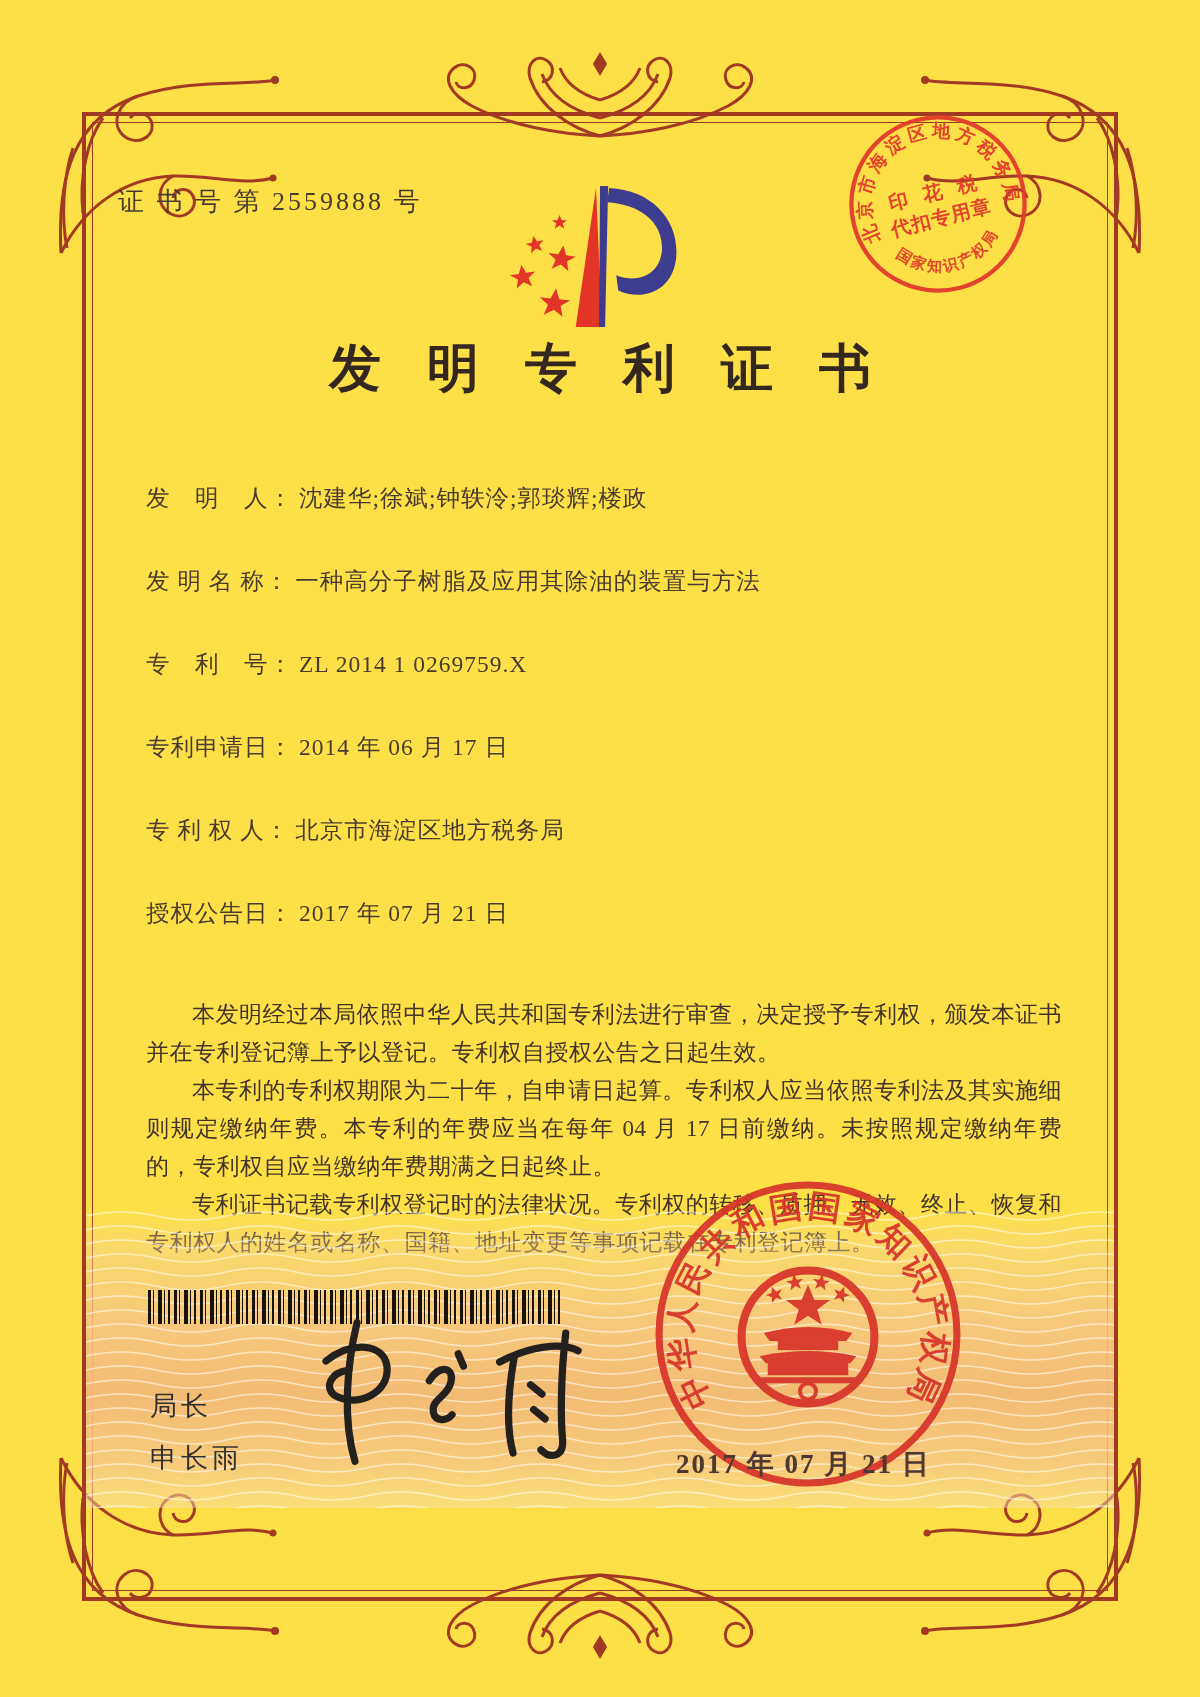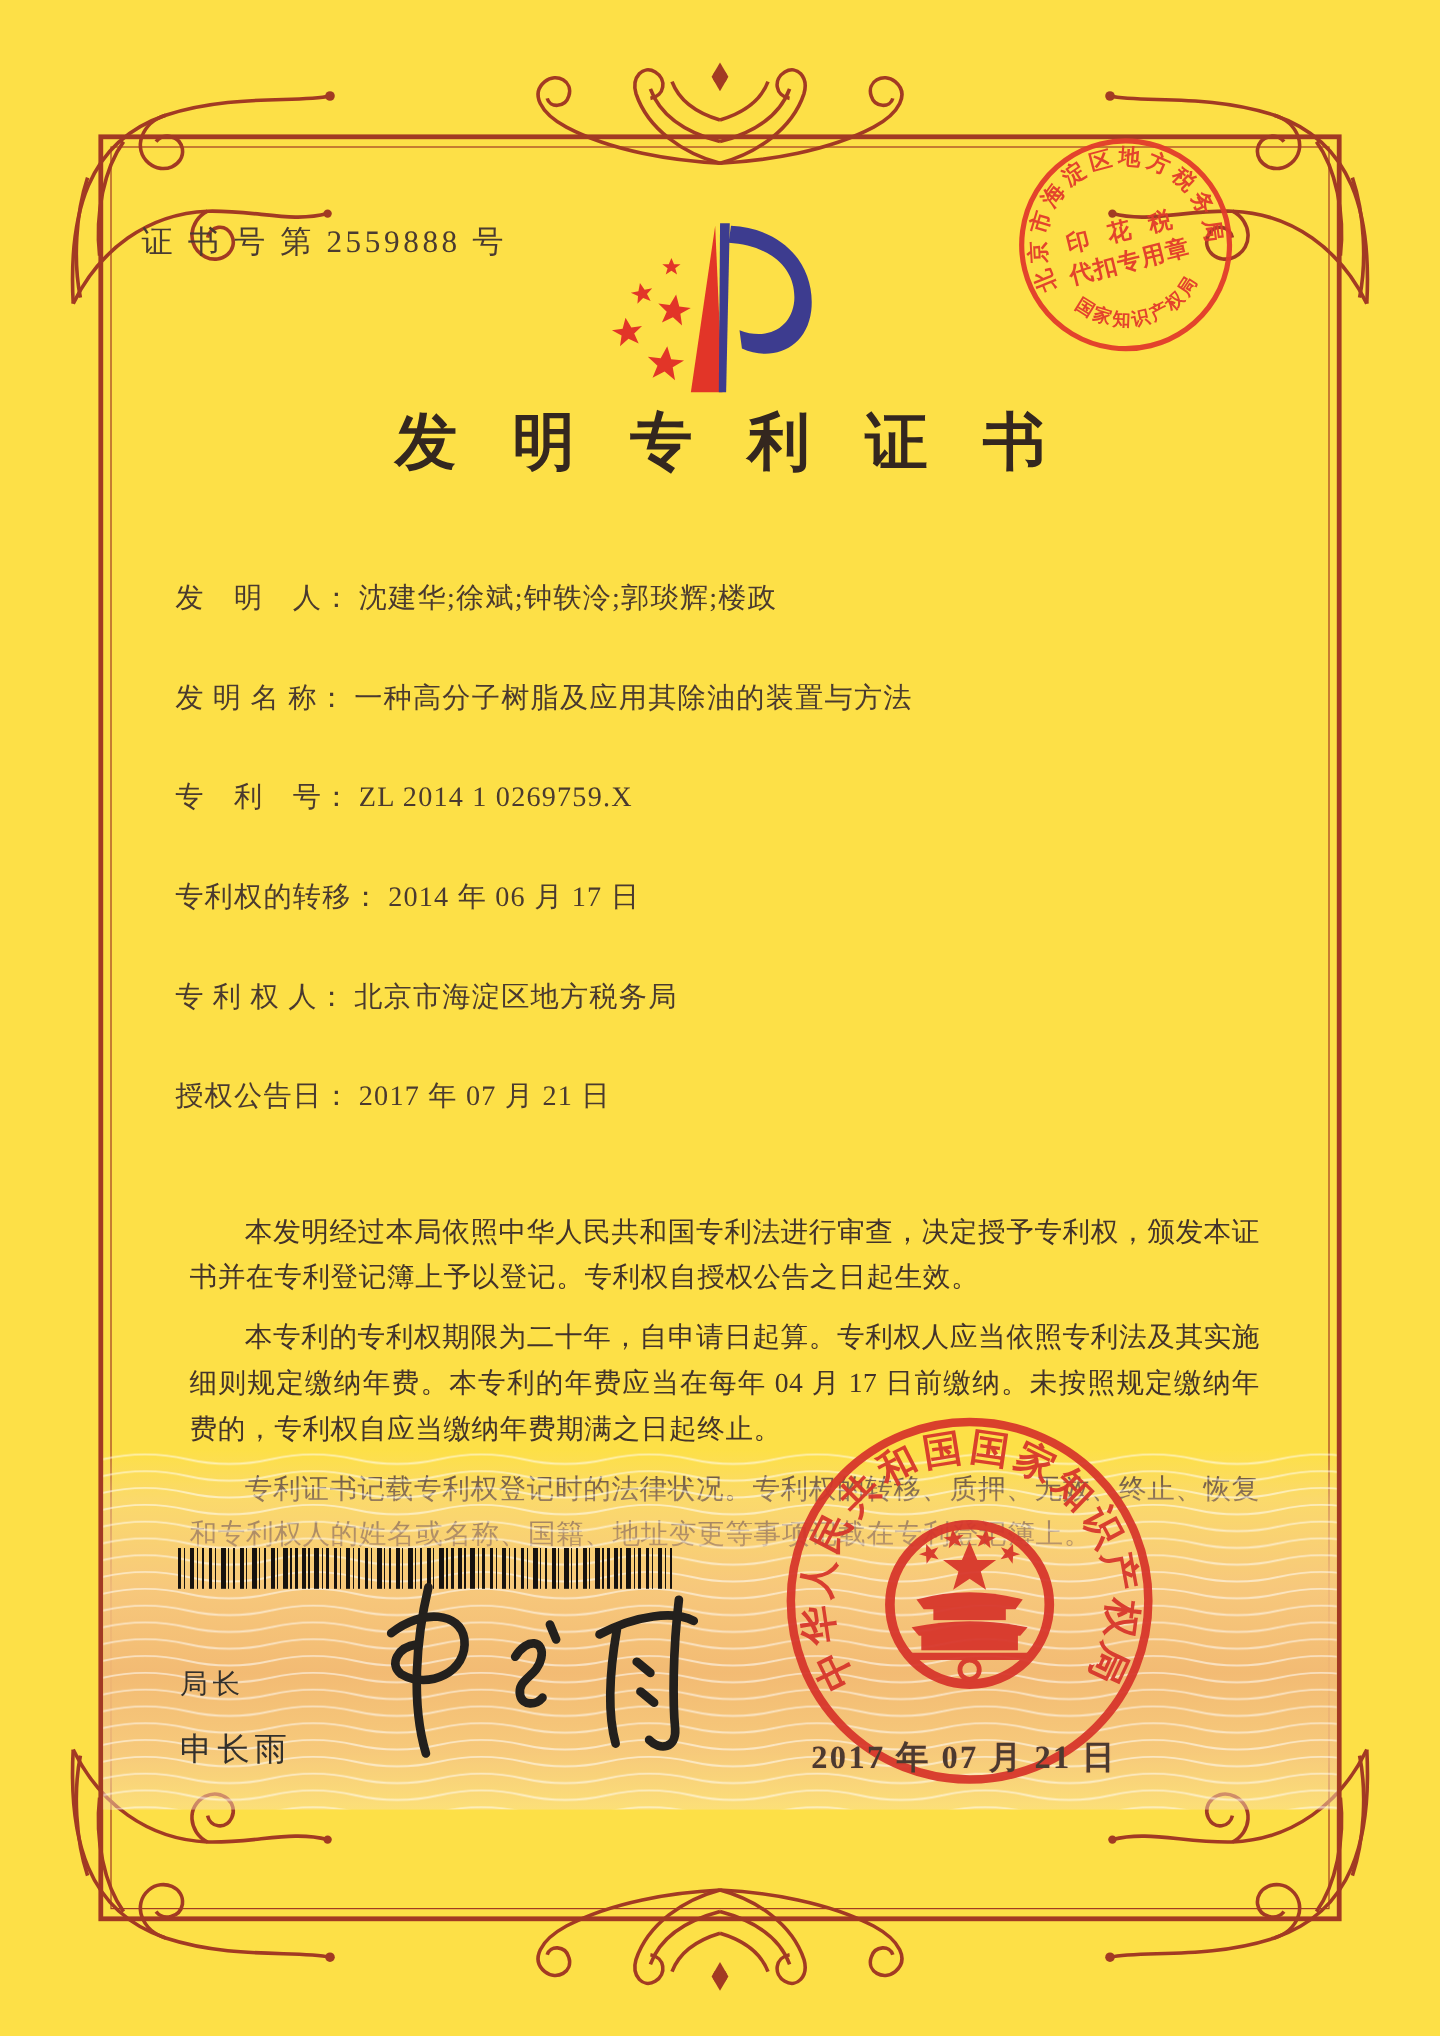--- a/index.html
+++ b/index.html
@@ -35,41 +35,41 @@
   
   .fields{position:absolute; left:146px; top:482px; width:920px;}
   .field-row{height:34px; margin-bottom:49px; font-size:23.5px; color:#4a3a2f;
     white-space:nowrap;}
   .field-label{letter-spacing:1px;}
   .field-value{margin-left:6px; letter-spacing:1px;}
 
   
   .body-text{position:absolute; left:146px; top:996px; width:916px;
     font-size:23px; line-height:38px; text-align:justify; color:#43332a;}
-  .body-text p{margin:12px; text-indent:2em; letter-spacing:0.5px;}
+  .body-text p{margin:0; text-indent:2em; letter-spacing:0.5px;}
 
   
   .band{position:absolute; left:86px; right:86px; top:1208px; height:300px;
     background:linear-gradient(180deg,
       rgba(247,200,140,0) 0%,
       rgba(248,209,152,.45) 14%,
       rgba(246,196,133,.85) 38%,
       rgba(242,185,118,.95) 62%,
       rgba(245,196,136,.8) 84%,
       rgba(250,222,180,.45) 100%);}
   .band svg{position:absolute; inset:0; width:100%; height:100%;}
 
   .barcode{position:absolute; left:148px; top:1290px; width:416px; height:34px;
     background:repeating-linear-gradient(90deg,
       #17120e 0 3px, rgba(0,0,0,0) 3px 5px,
       #17120e 5px 6px, rgba(0,0,0,0) 6px 10px,
       #17120e 10px 14px, rgba(0,0,0,0) 14px 16px,
       #17120e 16px 17px, rgba(0,0,0,0) 17px 20px,
       #17120e 20px 22px, rgba(0,0,0,0) 22px 26px);}
-  .director-label{position:absolute; left:150px; top:1388px; font-size:23px;
+  .director-label{position:absolute; left:150px; top:1388px; font-size:27px;
     letter-spacing:4px; color:#33302c;}
   .director-name{position:absolute; left:150px; top:1440px; font-size:27px;
     letter-spacing:4px; color:#33302c;}
   .signature{position:absolute; left:295px; top:1302px; width:310px; height:180px;}
   .seal{position:absolute; left:652px; top:1178px; width:312px; height:312px; opacity:.93;}
   .seal-date{position:absolute; left:676px; top:1446px; width:270px;
     font-size:27px; letter-spacing:2px; color:#4c3a30; font-weight:bold;
     text-shadow:0 0 1px rgba(210,80,50,.35);}
   .footer-page{position:absolute; left:0; top:1460px; width:1040px;
     text-align:center; font-size:18px; color:#60564b; letter-spacing:2px;}
@@ -196,21 +196,21 @@
     <div class="field-row">
       <span class="field-label">发　明　人：</span><span class="field-value">沈建华;徐斌;钟轶泠;郭琰辉;楼政</span>
     </div>
     <div class="field-row">
       <span class="field-label">发 明 名 称：</span><span class="field-value">一种高分子树脂及应用其除油的装置与方法</span>
     </div>
     <div class="field-row">
       <span class="field-label">专　利　号：</span><span class="field-value">ZL 2014 1 0269759.X</span>
     </div>
     <div class="field-row">
-      <span class="field-label">专利权的转移：</span><span class="field-value">2014 年 06 月 17 日</span>
+      <span class="field-label">专利申请日：</span><span class="field-value">2014 年 06 月 17 日</span>
     </div>
     <div class="field-row">
       <span class="field-label">专 利 权 人：</span><span class="field-value">北京市海淀区地方税务局</span>
     </div>
     <div class="field-row">
       <span class="field-label">授权公告日：</span><span class="field-value">2017 年 07 月 21 日</span>
     </div>
   </div>
 
   <div class="body-text">

